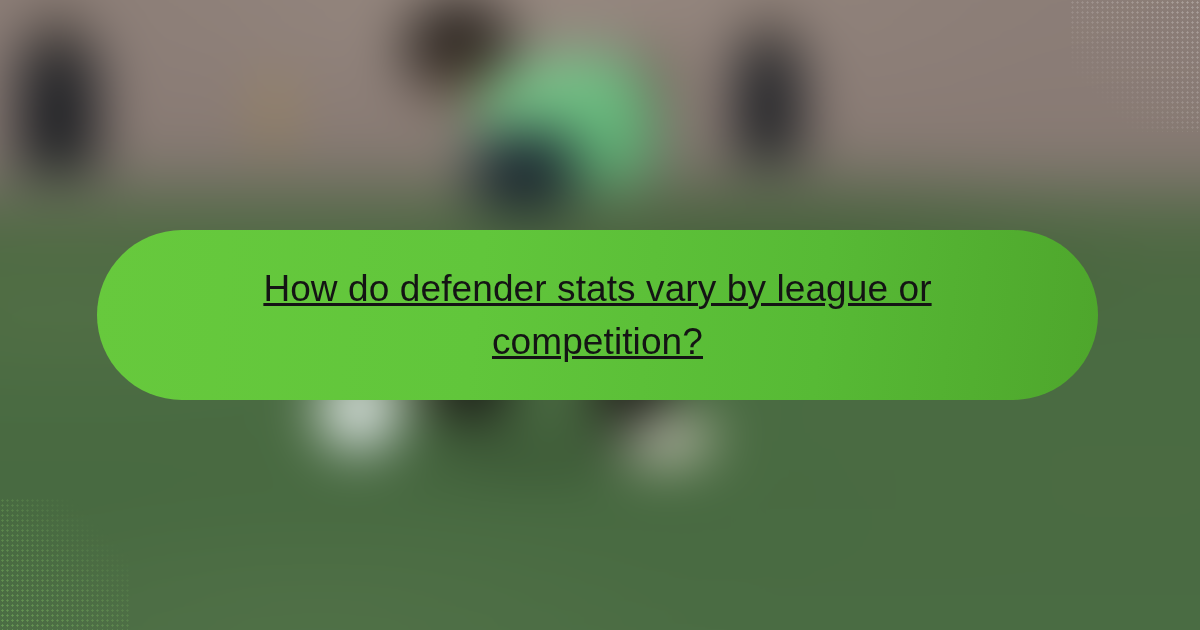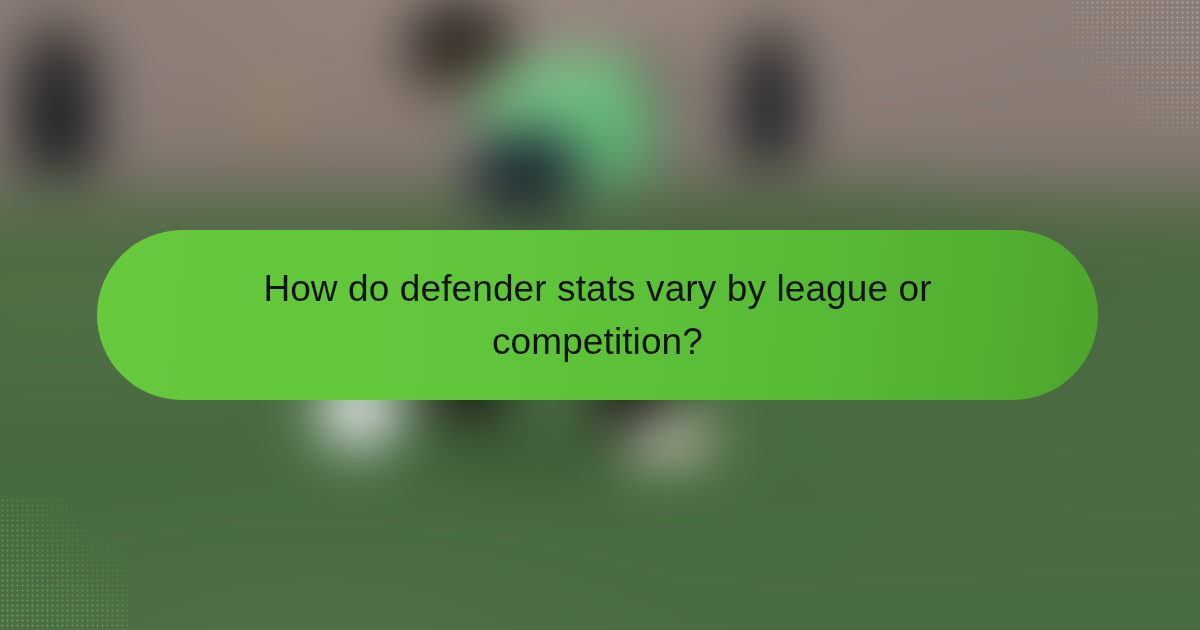--- a/index.html
+++ b/index.html
@@ -213,20 +213,21 @@
 
   .pill-text {
     font-family:"Liberation Sans", sans-serif;
     font-size:37px;
     font-weight:400;
     line-height:1.44;
     color:#141414;
     text-align:center;
     letter-spacing:.1px;
     white-space:pre-line;
+    text-decoration:underline;
   }
 </style>
 </head>
 <body>
 
 <div class="canvas">
 
   <div class="photo">
     <div class="bg-base"></div>
     <div class="wall-seams"></div>

